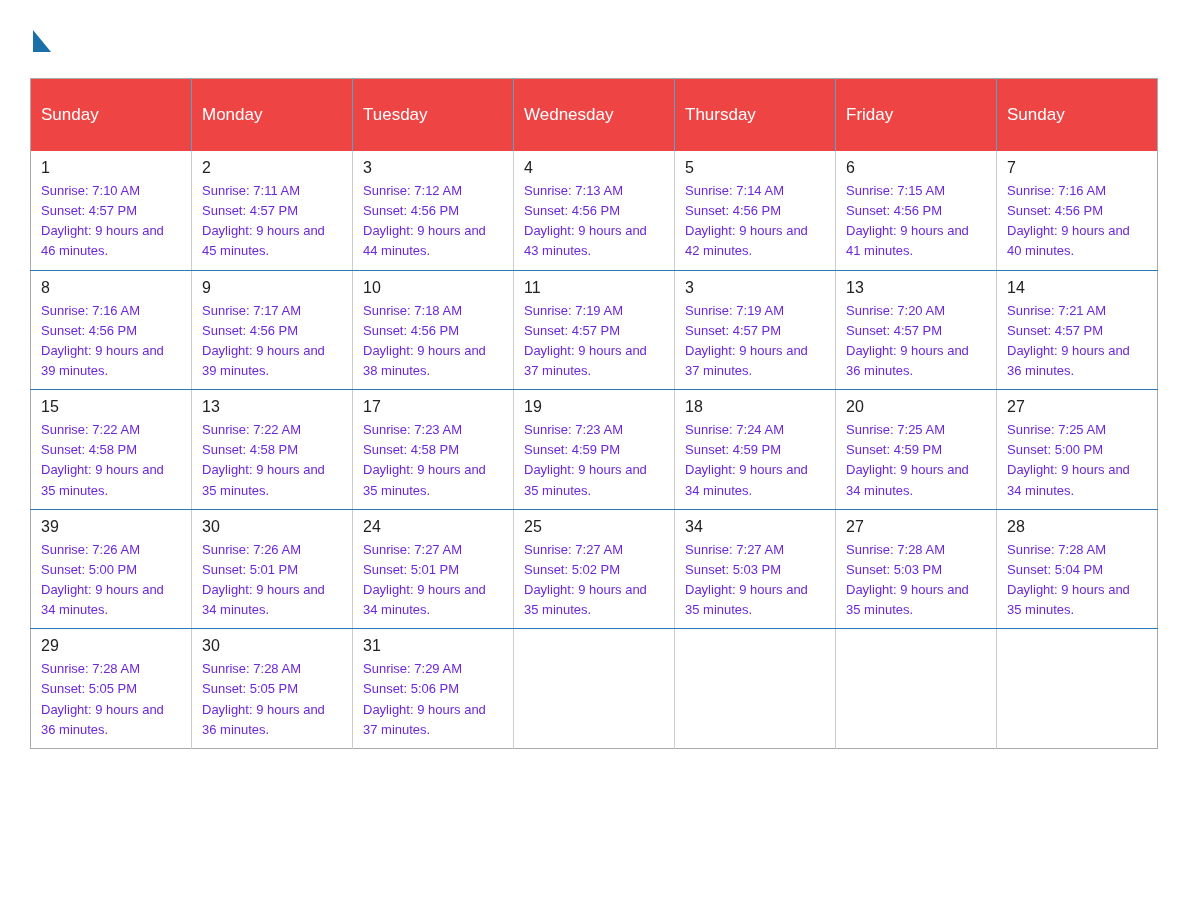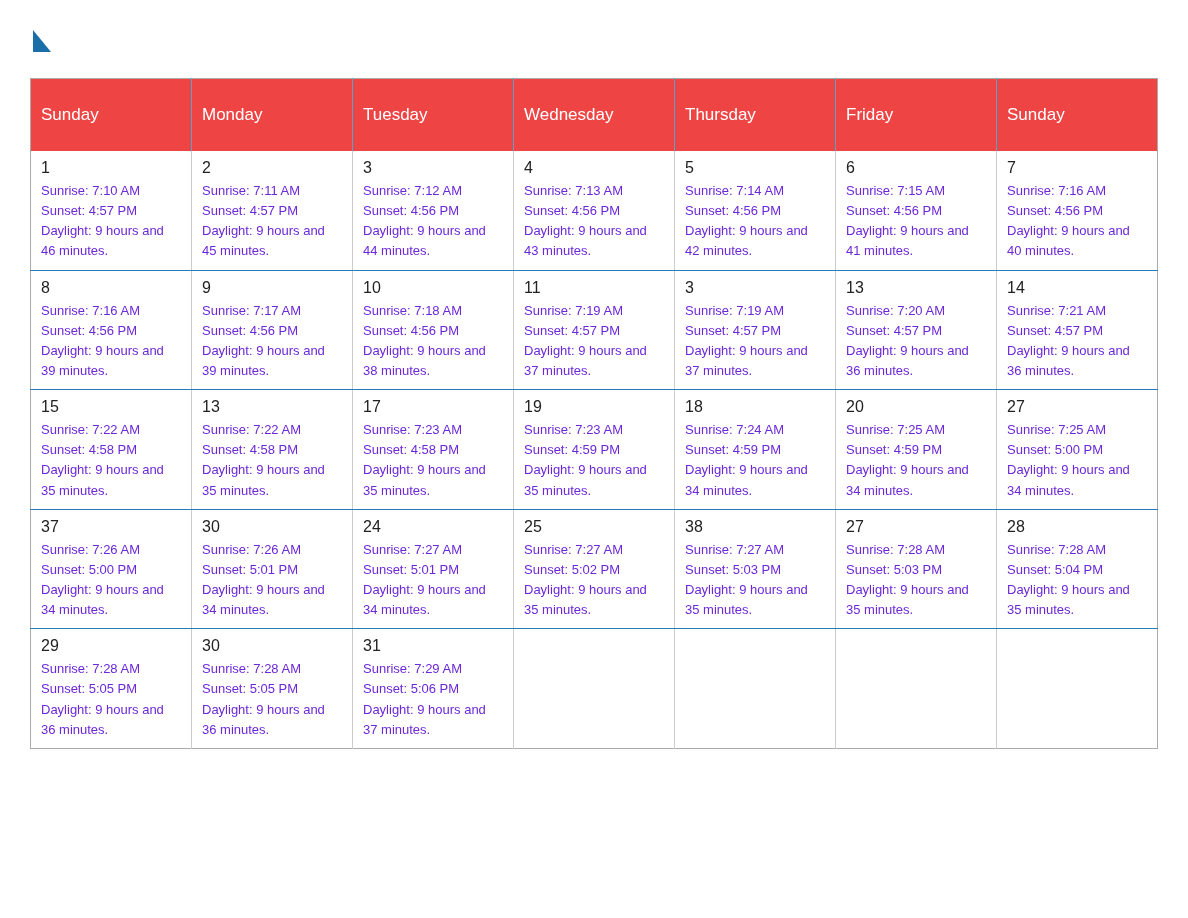--- a/index.html
+++ b/index.html
@@ -223,37 +223,37 @@
           <span class="day-number">20</span>
           <span class="day-info">Sunrise: 7:25 AM<br>Sunset: 4:59 PM<br>Daylight: 9 hours and 34 minutes.</span>
         </td>
         <td>
           <span class="day-number">27</span>
           <span class="day-info">Sunrise: 7:25 AM<br>Sunset: 5:00 PM<br>Daylight: 9 hours and 34 minutes.</span>
         </td>
       </tr>
       <tr>
         <td>
-          <span class="day-number">37</span>
+          <span class="day-number">39</span>
           <span class="day-info">Sunrise: 7:26 AM<br>Sunset: 5:00 PM<br>Daylight: 9 hours and 34 minutes.</span>
         </td>
         <td>
           <span class="day-number">30</span>
           <span class="day-info">Sunrise: 7:26 AM<br>Sunset: 5:01 PM<br>Daylight: 9 hours and 34 minutes.</span>
         </td>
         <td>
           <span class="day-number">24</span>
           <span class="day-info">Sunrise: 7:27 AM<br>Sunset: 5:01 PM<br>Daylight: 9 hours and 34 minutes.</span>
         </td>
         <td>
           <span class="day-number">25</span>
           <span class="day-info">Sunrise: 7:27 AM<br>Sunset: 5:02 PM<br>Daylight: 9 hours and 35 minutes.</span>
         </td>
         <td>
-          <span class="day-number">38</span>
+          <span class="day-number">34</span>
           <span class="day-info">Sunrise: 7:27 AM<br>Sunset: 5:03 PM<br>Daylight: 9 hours and 35 minutes.</span>
         </td>
         <td>
           <span class="day-number">27</span>
           <span class="day-info">Sunrise: 7:28 AM<br>Sunset: 5:03 PM<br>Daylight: 9 hours and 35 minutes.</span>
         </td>
         <td>
           <span class="day-number">28</span>
           <span class="day-info">Sunrise: 7:28 AM<br>Sunset: 5:04 PM<br>Daylight: 9 hours and 35 minutes.</span>
         </td>

